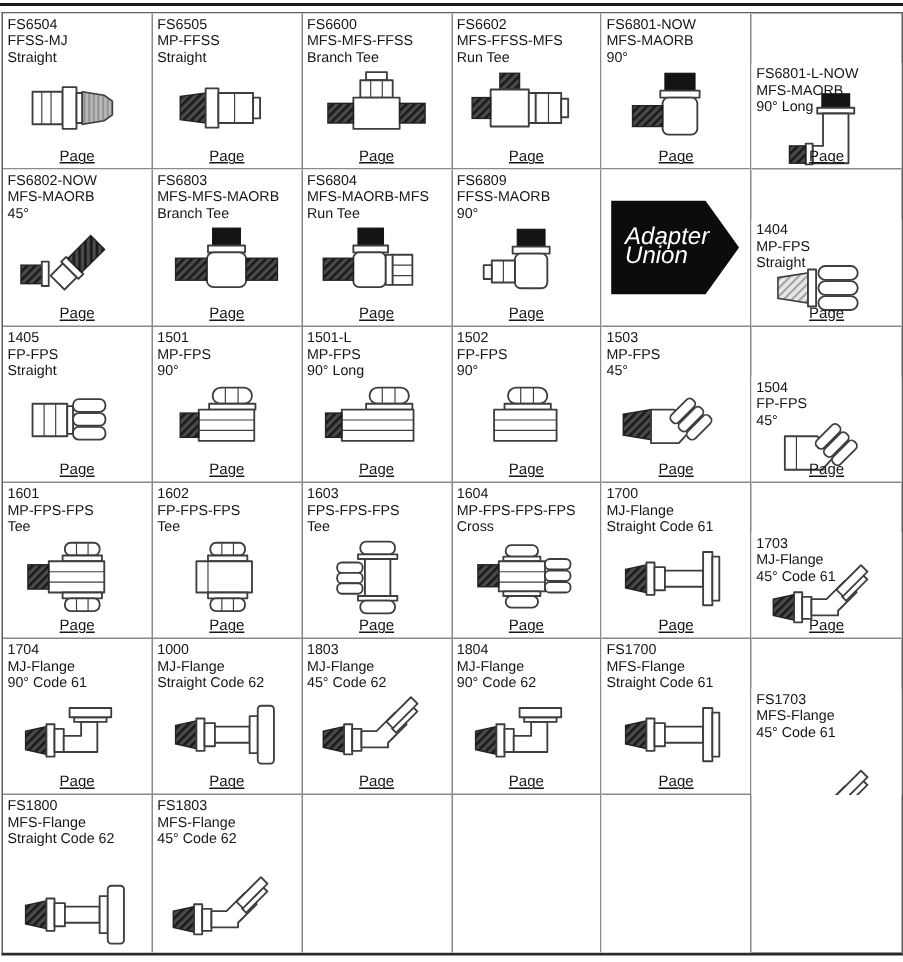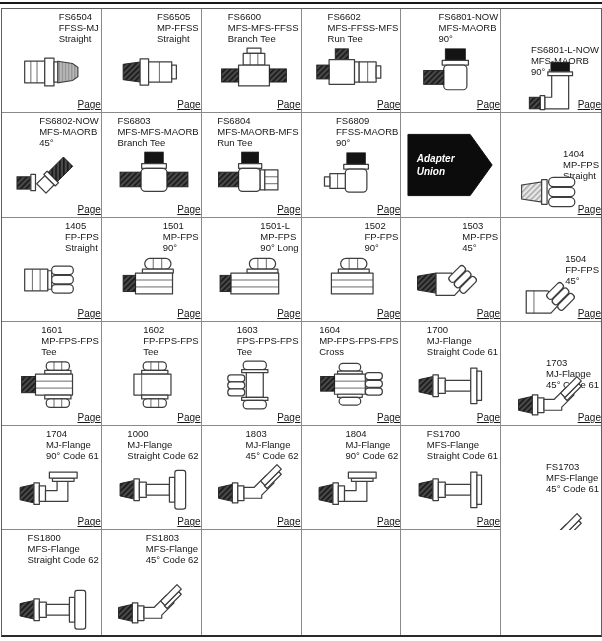--- a/index.html
+++ b/index.html
@@ -8,35 +8,35 @@
     font-family:"Liberation Sans",sans-serif;color:#161616;overflow:hidden;
   }
   .top-rule{position:absolute;top:2px;left:0;width:602px;height:2px;background:#1a1a1a;}
   .catalog{
     position:absolute;top:8px;left:1px;width:599px;
     border:1px solid #5f5f5f;border-bottom:2px solid #2a2a2a;
     display:grid;grid-template-columns:repeat(6,1fr);grid-auto-rows:104.3px;background:#fff;
   }
   .cell{
     border-right:1px solid #8a8a8a;border-bottom:1px solid #8a8a8a;
-    display:flex;flex-direction:column;overflow:hidden;background:#fff;align-items:flex-end;
+    display:flex;flex-direction:column;overflow:hidden;background:#fff;
   }
   .cell:nth-child(6n){border-right:none;margin-top:33px;}
   .catalog > .cell:nth-last-child(-n+6){border-bottom:none;gap:44px;}
   .txt{padding:2px 2px 0 3px;font-size:9.5px;line-height:11px;}
   .part-id,.desc{white-space:nowrap;}
   .fig{flex:1;display:flex;align-items:center;justify-content:center;min-height:0;}
   .fig svg{width:94px;height:54px;display:block;}
   .page-label{text-align:center;font-size:10px;padding-bottom:2px;text-decoration:underline;}
   .arrow-cell{justify-content:center;align-items:center;}
   .arrow-wrap{position:relative;width:96px;height:88px;}
   .arrow-wrap svg{width:96px;height:88px;display:block;}
   .arrow-text{
     position:absolute;left:14px;top:50%;transform:translateY(-50%);
-    color:#ffffff;font-weight:bold;font-style:italic;font-size:10px;line-height:13.5px;
+    color:#ffffff;font-weight:normal;font-style:italic;font-size:16px;line-height:13.5px;
   }
   
   .ln{fill:#ffffff;stroke:#3e3e3e;stroke-width:1.6;stroke-linejoin:round;}
   .th{fill:none;stroke:#3e3e3e;stroke-width:1;}
   .ht{fill:url(#hatchp);stroke:#222222;stroke-width:1.2;}
   .lh{fill:url(#lhatchp);stroke:#3e3e3e;stroke-width:1.4;}
   .dk{fill:#141414;stroke:#141414;stroke-width:1;}
   .sh{fill:url(#shadep);stroke:#3e3e3e;stroke-width:1.4;}
   .arrow-poly{fill:#0c0c0c;stroke:#0c0c0c;}
   .defs-svg{position:absolute;width:0;height:0;overflow:hidden;}

